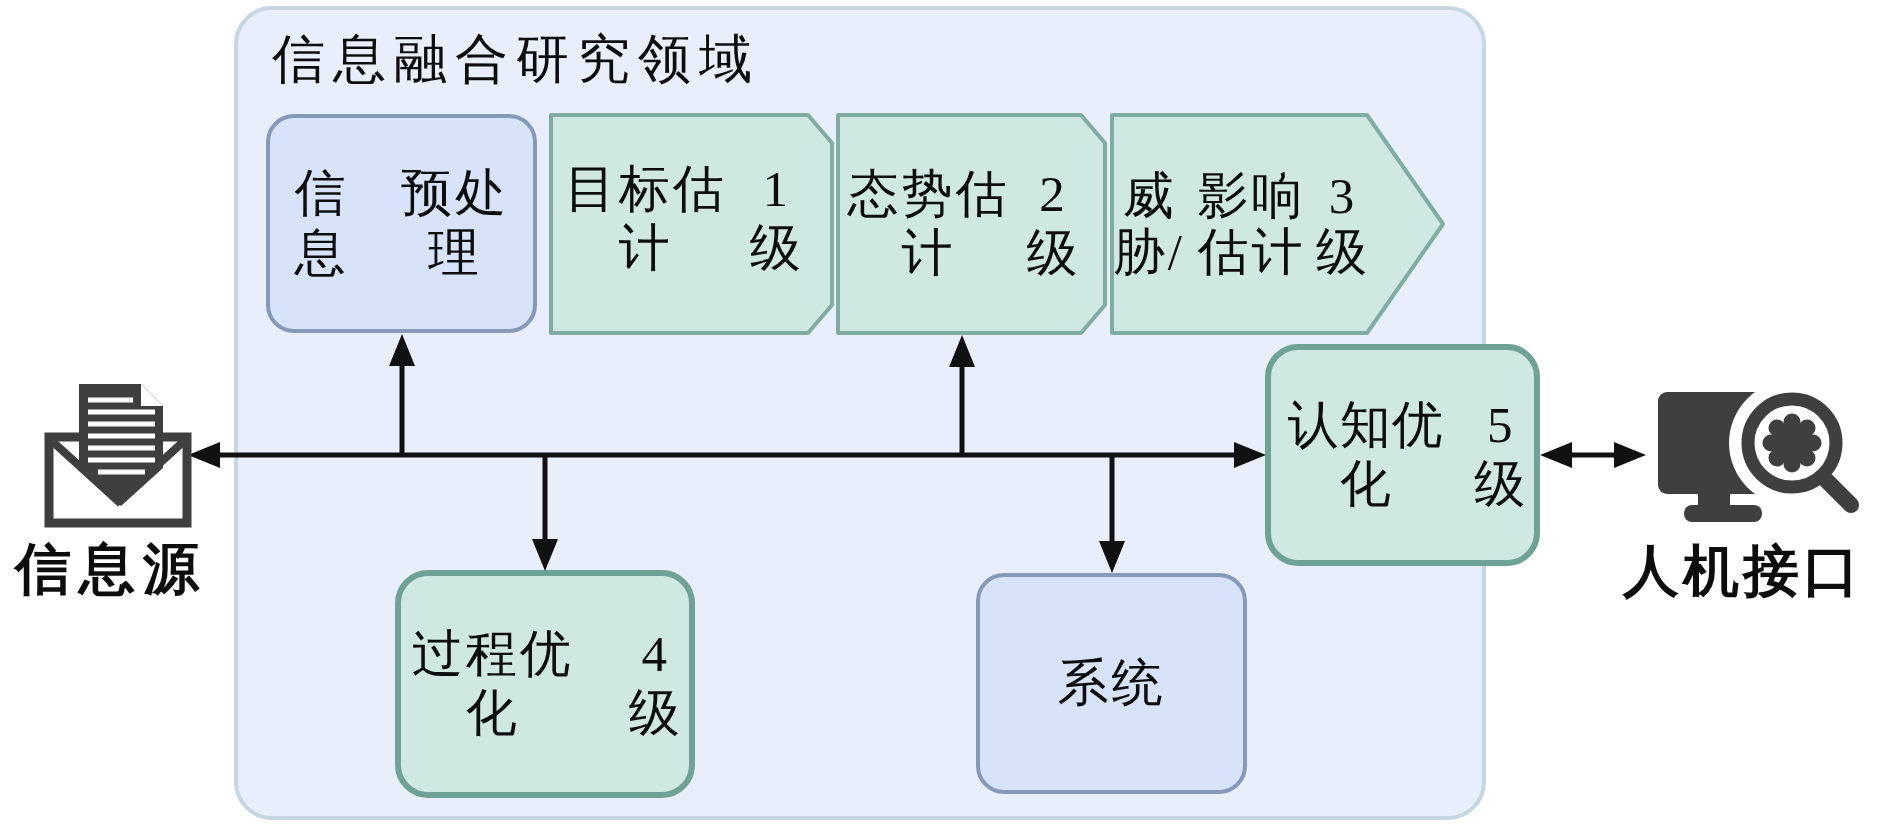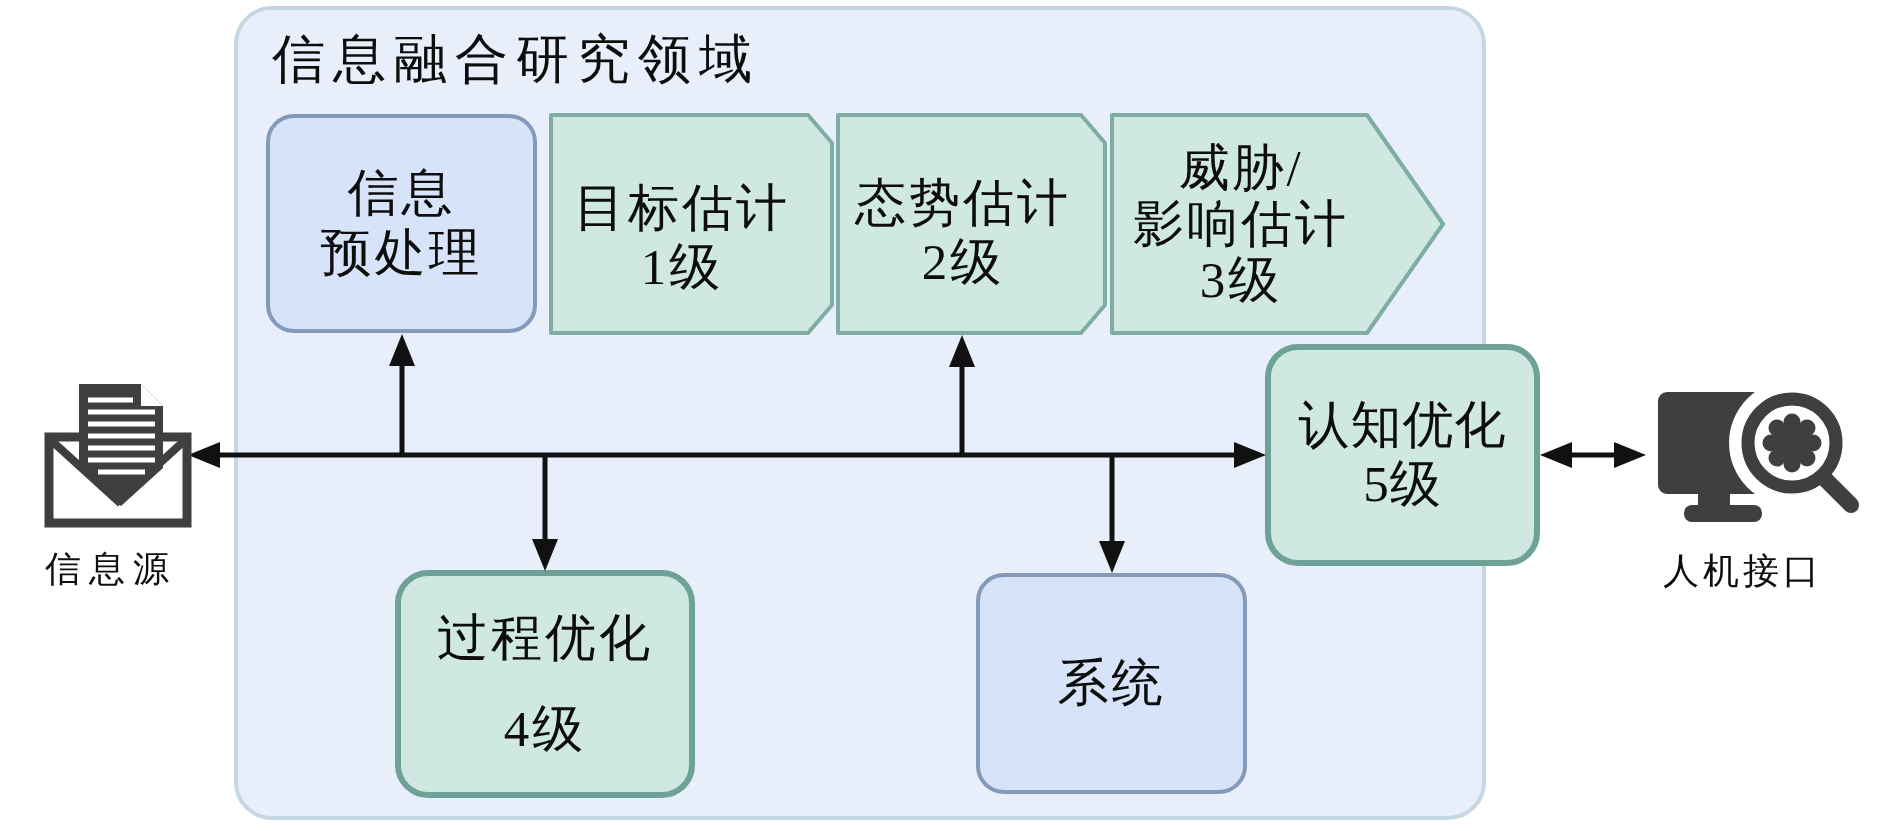--- a/index.html
+++ b/index.html
@@ -1,23 +1,23 @@
 <!DOCTYPE html>
 <html><head>
 <meta charset="utf-8">
 <style>
   html,body{margin:0;padding:0;background:#ffffff;}
   .stage{position:relative;width:1890px;height:831px;background:#ffffff;overflow:hidden;
          font-family:"Liberation Serif","DejaVu Serif",serif;color:#0d0d0d;}
   .stage svg{position:absolute;left:0;top:0;}
-  .txt{position:absolute;display:flex;flex-direction:column;align-items:center;justify-content:center;
+  .txt{position:absolute;display:flex;flex-direction:row;align-items:center;justify-content:center;
        text-align:center;color:#0d0d0d;}
   .txt span{display:block;}
   .node-label{font-size:51px;line-height:1.16;letter-spacing:3px;}
-  .ext-label{font-size:36px;line-height:1.1;letter-spacing:4px;}
+  .ext-label{font-size:56px;line-height:1.1;letter-spacing:4px;font-weight:bold;}
   .title{position:absolute;font-size:53px;letter-spacing:8px;white-space:nowrap;}
 </style>
 </head>
 <body>
 
 <div class="stage">
 
   <svg width="1890" height="831" viewBox="0 0 1890 831">
 
     <rect x="236" y="8" width="1248" height="810" rx="36" stroke-width="4" fill="#e9eefb" stroke="#c6d7e4"></rect>
@@ -109,26 +109,26 @@
     </g>
   </svg>
 
   <div class="title" style="left:272px;top:24px;">信息融合研究领域</div>
 
   <div class="txt node-label" style="left:268px;top:116px;width:267px;height:215px;">
     <span>信息</span>
     <span>预处理</span>
   </div>
 
-  <div class="txt node-label" style="left:551px;top:129px;width:262px;height:218px;">
+  <div class="txt node-label" style="left:551px;top:110px;width:262px;height:218px;">
     <span>目标估计</span>
     <span>1级</span>
   </div>
 
-  <div class="txt node-label" style="left:838px;top:124px;width:250px;height:218px;">
+  <div class="txt node-label" style="left:838px;top:115px;width:250px;height:218px;">
     <span>态势估计</span>
     <span>2级</span>
   </div>
 
   <div class="txt node-label" style="left:1112px;top:113px;width:258px;height:222px;line-height:1.1;">
     <span>威胁/</span>
     <span>影响估计</span>
     <span>3级</span>
   </div>
 

